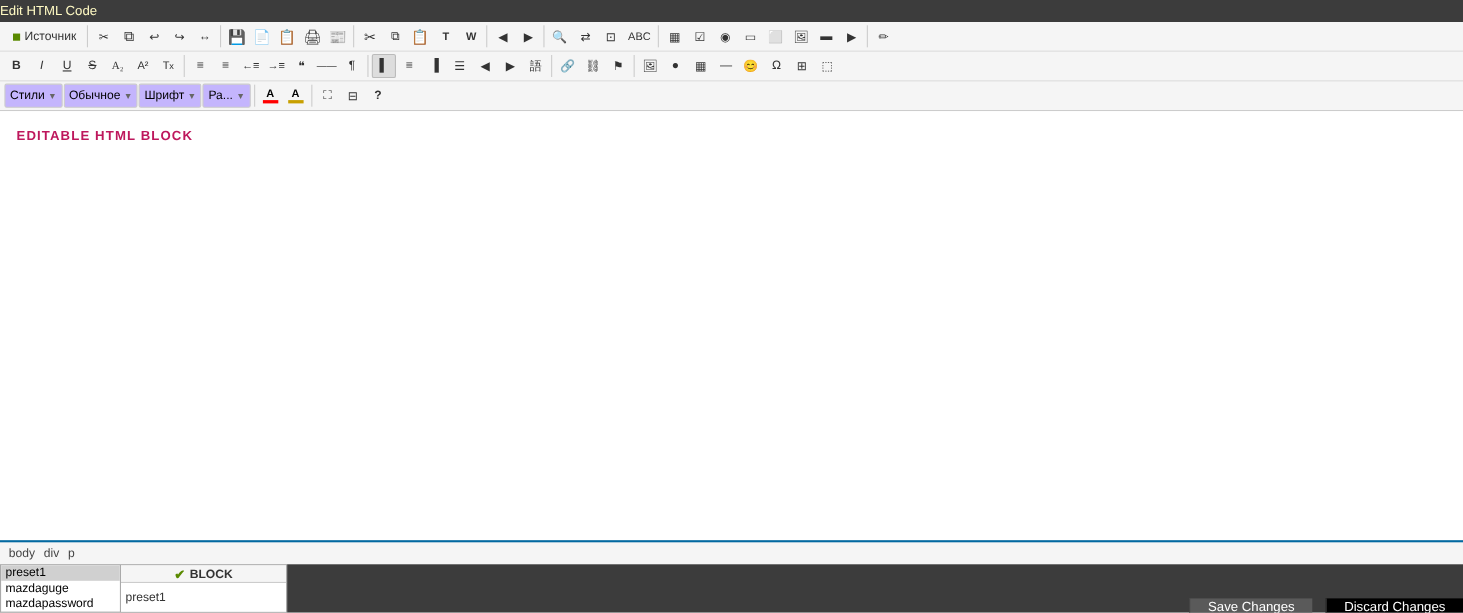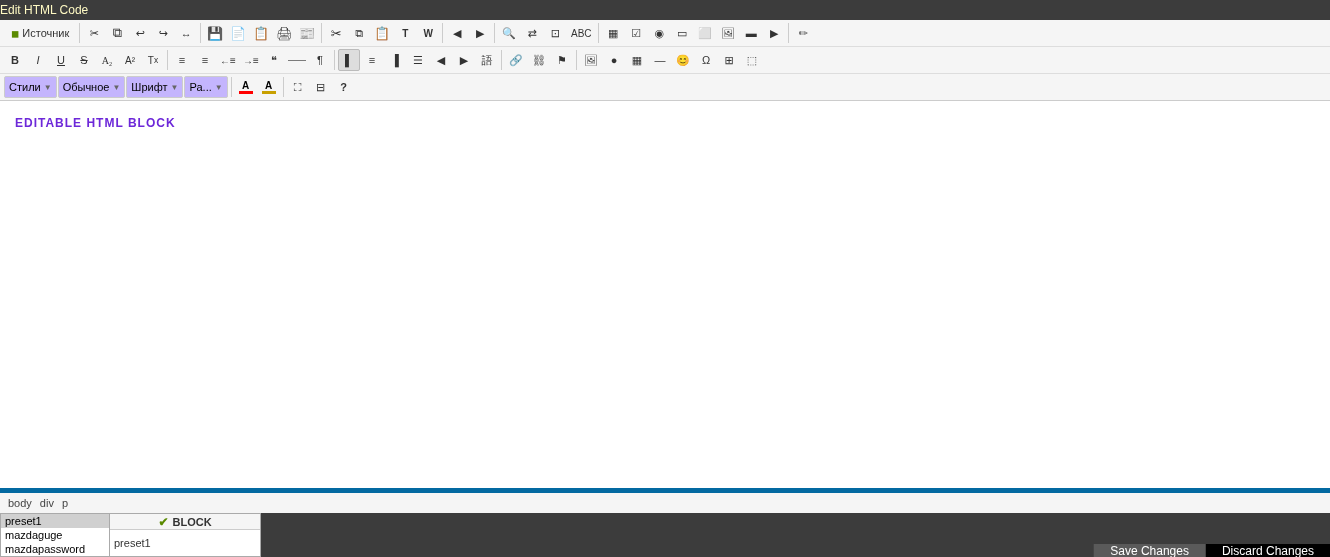--- a/index.html
+++ b/index.html
@@ -91,30 +91,30 @@
     
     .editor-area {
       flex: 1;
       background: #fff;
       overflow-y: auto;
       padding: 15px;
       position: relative;
     }
 
     .editable-label {
-      color: #6d28d9;
+      color: #be185d;
       font-size: 12px;
       font-weight: bold;
       letter-spacing: 1px;
     }
 
     
     .status-bar {
       background: #f5f5f5;
-      border-top: 5px solid #0369a1;
+      border-top: 2px solid #0369a1;
       padding: 3px 6px;
       font-size: 11px;
       color: #444;
       display: flex;
       align-items: center;
       gap: 4px;
       flex-shrink: 0;
     }
     .status-item {
       cursor: pointer;
@@ -183,21 +183,21 @@
       font-size: 11px;
       border: none;
       outline: none;
       flex: 1;
       color: #333;
     }
 
     .action-buttons {
       display: flex;
       align-items: flex-end;
-      gap: 0;
+      gap: 12px;
       margin-left: auto;
       margin-top: 31px;
     }
 
     .action-btn {
       background: #5a5a5a;
       color: #fff;
       border: none;
       padding: 0 16px;
       cursor: pointer;

